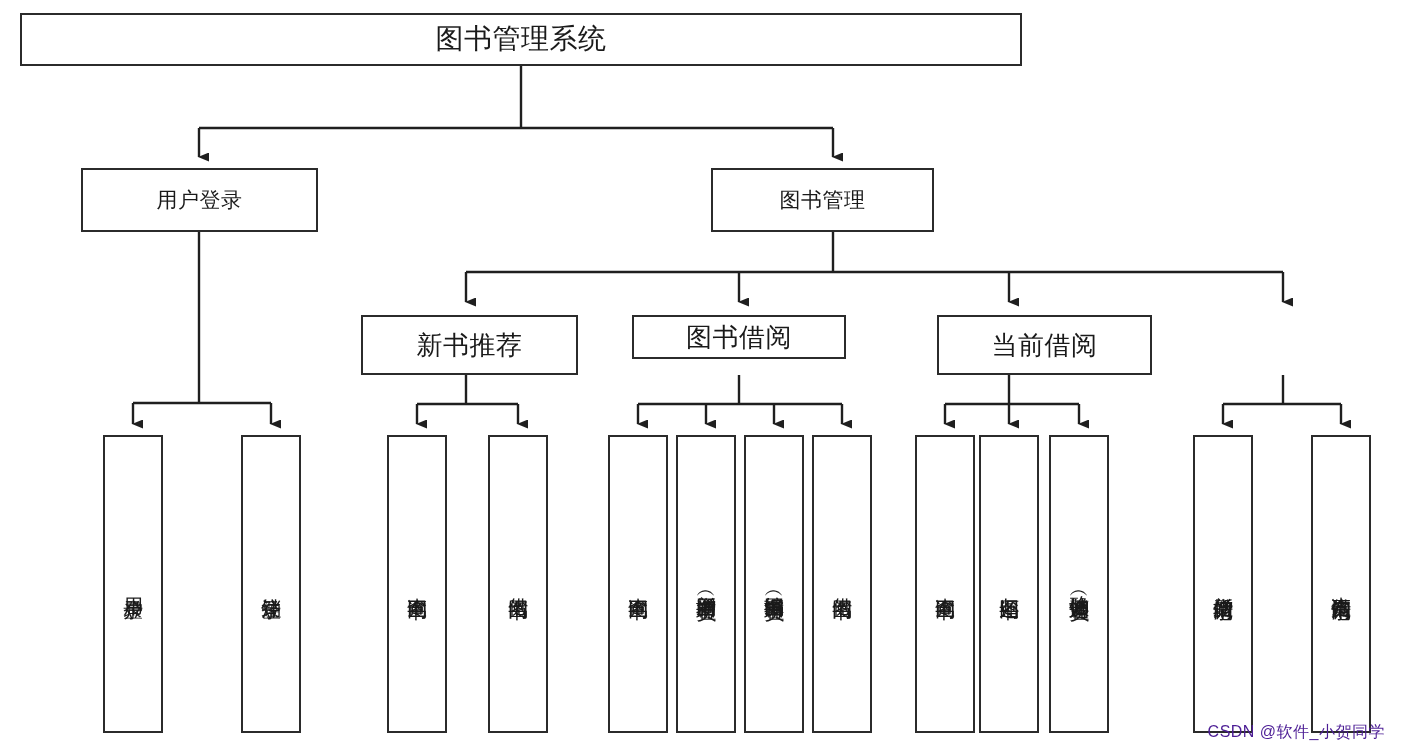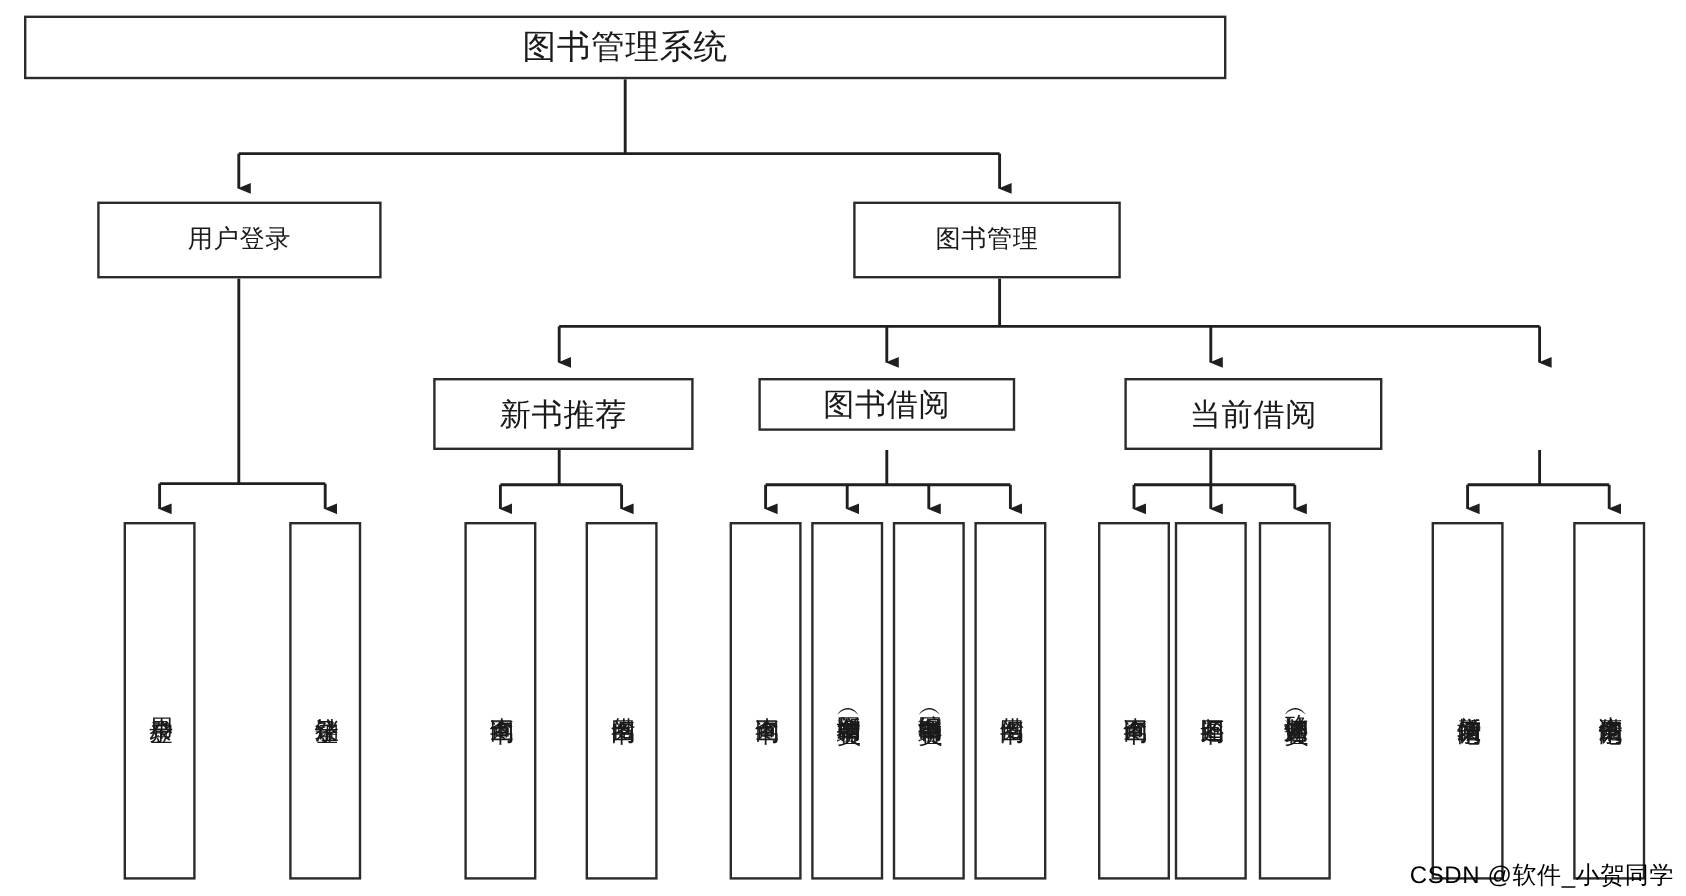--- a/index.html
+++ b/index.html
@@ -58,24 +58,24 @@
     text-orientation: upright;
     font-size: 20px;
     color: #1a1a1a;
     line-height: 1.28;
     letter-spacing: 1px;
     white-space: nowrap;
     max-height: 280px;
   }
   .watermark {
     position: absolute;
-    right: 10px;
+    right: 20px;
     bottom: 4px;
-    font-size: 20px;
-    color: #000000;
+    font-size: 16px;
+    color: #4c1d95;
     white-space: nowrap;
     letter-spacing: 0.5px;
     pointer-events: none;
   }
 </style>
 </head>
 <body>
 
 <div id="diagram-root">
 

